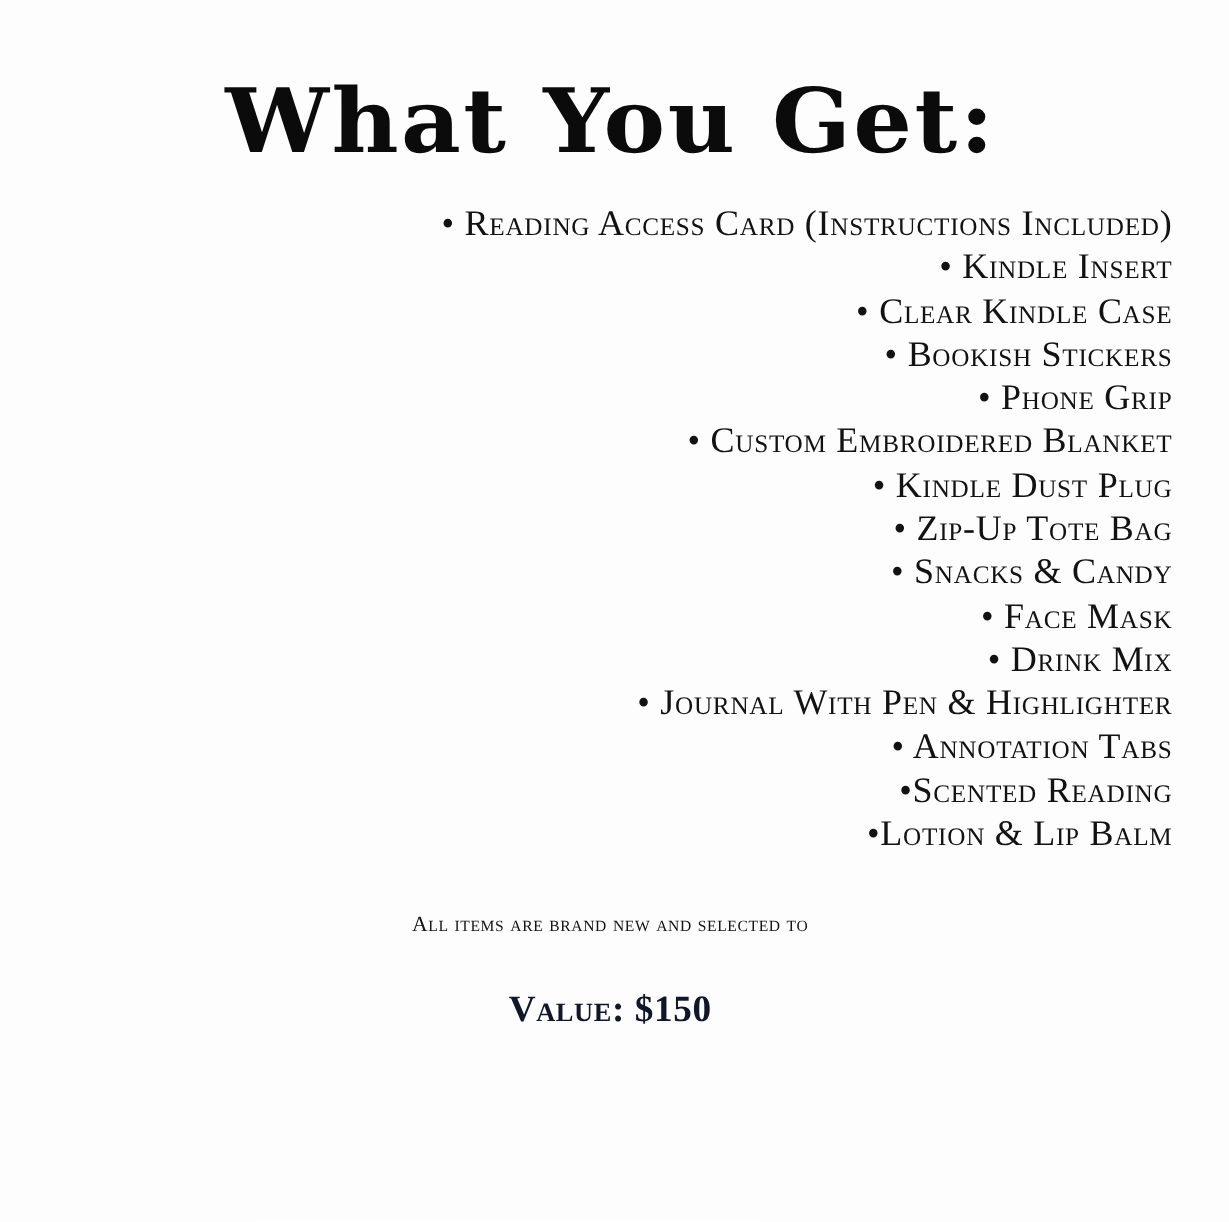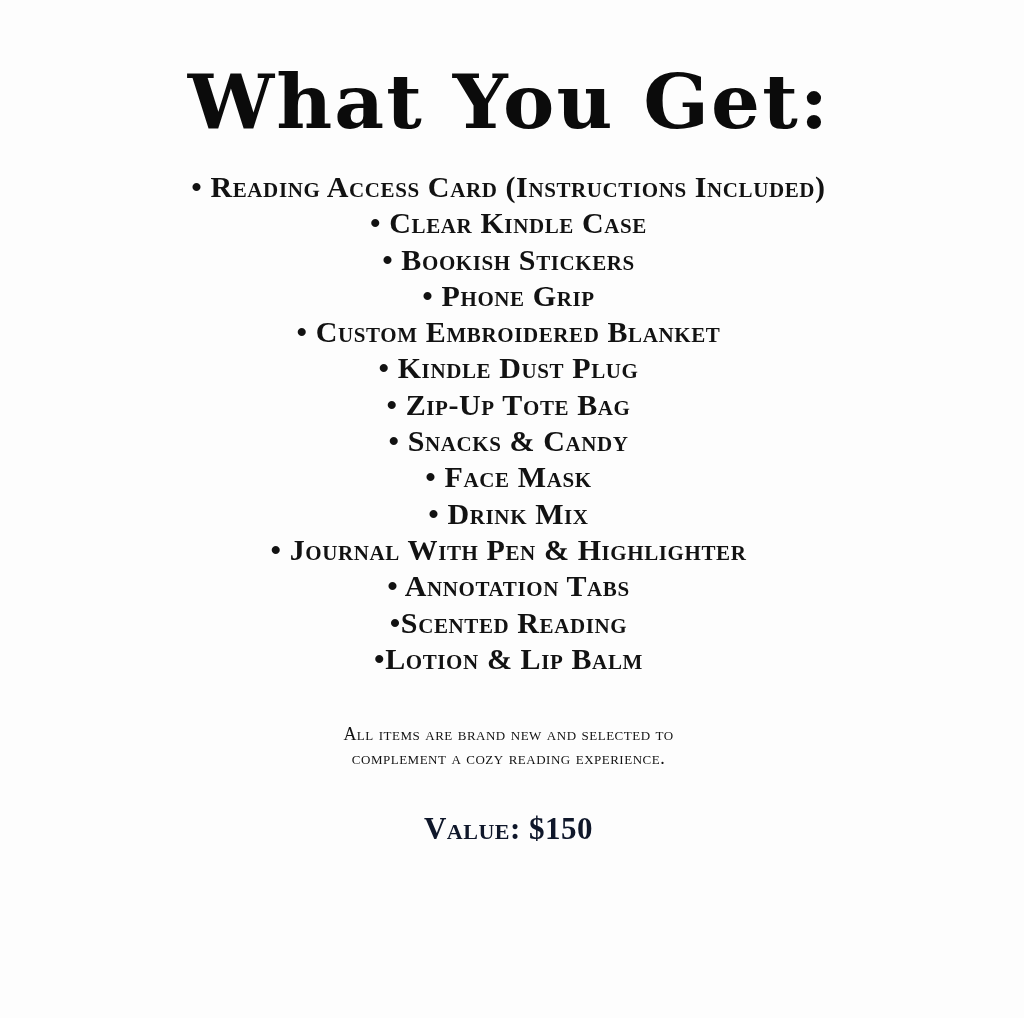--- a/index.html
+++ b/index.html
@@ -34,22 +34,21 @@
     text-align: center;
     margin: 10px 0 30px 0;
     transform: scaleX(1.04);
     white-space: nowrap;
   }
   .item-list {
     list-style: none;
     margin: 0;
     padding: 0;
     width: 100%;
-    text-align: center;
-    font-weight: bold;
+    text-align: right;
   }
   .item-list li {
     font-family: "Liberation Serif", serif;
     font-variant: small-caps;
     font-size: 30px;
     line-height: 1.21;
     letter-spacing: 0.6px;
     color: #121212;
     white-space: nowrap;
   }
@@ -80,38 +79,38 @@
 </style>
 </head>
 <body>
 
 <div class="page">
 
   <h1 class="headline">What You Get:</h1>
 
   <ul class="item-list">
     <li>• Reading Access Card (Instructions Included)</li>
+    <li>• Kindle Insert</li>
     <li>• Clear Kindle Case</li>
     <li>• Bookish Stickers</li>
     <li>• Phone Grip</li>
     <li>• Custom Embroidered Blanket</li>
     <li>• Kindle Dust Plug</li>
     <li>• Zip-Up Tote Bag</li>
     <li>• Snacks &amp; Candy</li>
     <li>• Face Mask</li>
     <li>• Drink Mix</li>
     <li>• Journal With Pen &amp; Highlighter</li>
     <li>• Annotation Tabs</li>
     <li>•Scented Reading</li>
     <li>•Lotion &amp; Lip Balm</li>
   </ul>
 
   <div class="note">
     <div>All items are brand new and selected to</div>
-    <div>complement a cozy reading experience.</div>
   </div>
 
   <div class="value">
     <span>Value:</span>
     <span class="amount">$150</span>
   </div>
 
 </div>
 
 </body></html>

